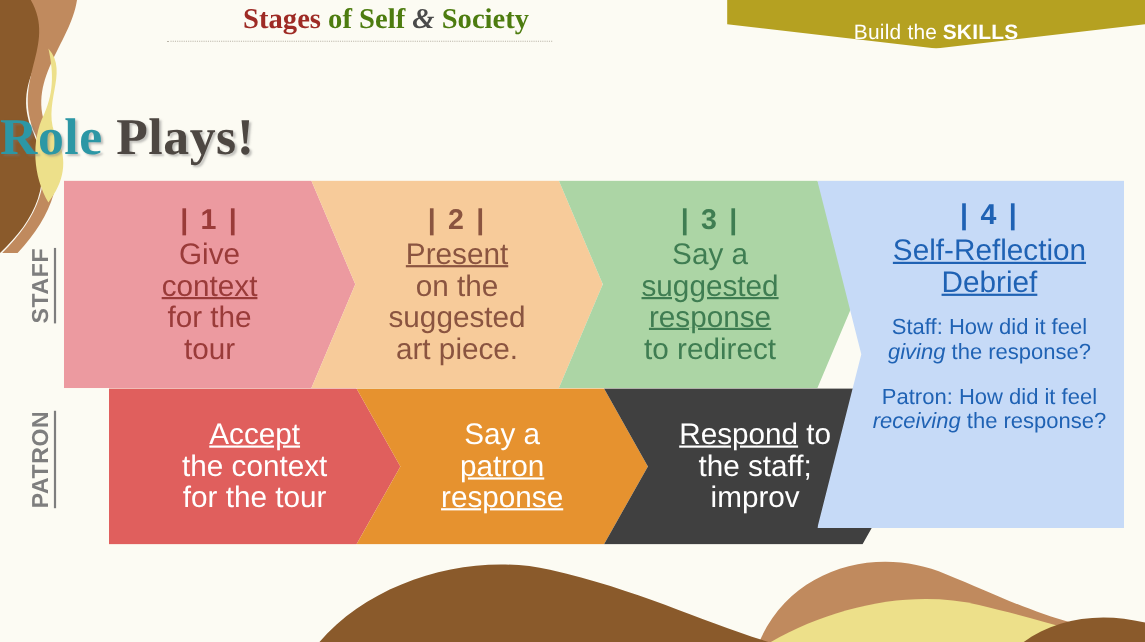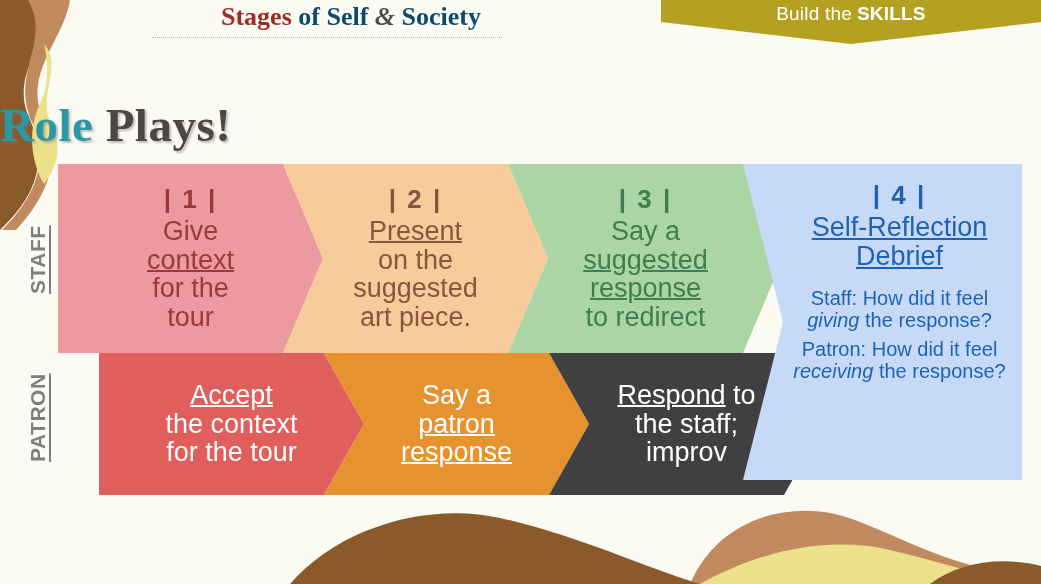--- a/index.html
+++ b/index.html
@@ -33,26 +33,26 @@
     width: 350px;
     text-align: center;
     font-family: "Liberation Serif", serif;
     font-size: 26px;
     font-weight: bold;
     white-space: nowrap;
     border-bottom: 1px dotted #b9b4a8;
     padding-bottom: 5px;
   }
   #header-stages .hs-red  { color: #9E2B25; margin-left: 48px; }
-  #header-stages .hs-dark { color: #0c4a6e; }
+  #header-stages .hs-dark { color: #4d7c0f; }
   #header-stages .hs-amp  { font-family: "Liberation Serif", serif; font-style: italic; color:#4A4A4A;}
 
   #header-skills {
     position: absolute;
-    right: 0; top: 0;
+    right: 0; top: 16px;
     width: 380px;
     height: 44px;
     display: flex;
     align-items: flex-start;
     justify-content: center;
     padding-top: 3px;
     font-size: 19px;
     color: #FFFFFF;
     letter-spacing: .2px;
     z-index: 3;
@@ -142,21 +142,21 @@
     justify-content: flex-start;
     text-align: center;
     padding: 16px 10px 10px 44px;
     clip-path: polygon(0 0, 100% 0, 100% 100%, 0 100%, 40px 50%);
   }
   #cell-4 .step-num {
     font-size: 26px; font-weight: bold; letter-spacing: 2px; margin-bottom: 2px;
   }
   #cell-4 .c4-title { font-size: 27px; line-height: 1.07; }
   #cell-4 .c4-q { font-size: 20px; line-height: 1.12; margin-top: 16px; }
-  #cell-4 .c4-q:last-child { margin-top: 6px; }
+  #cell-4 .c4-q:last-child { margin-top: 18px; }
   #cell-4 em { font-style: italic; }
 
   
   .side-label {
     position: absolute;
     font-size: 21px;
     font-weight: bold;
     color: #7E7E7E;
     letter-spacing: .5px;
     writing-mode: vertical-rl;

